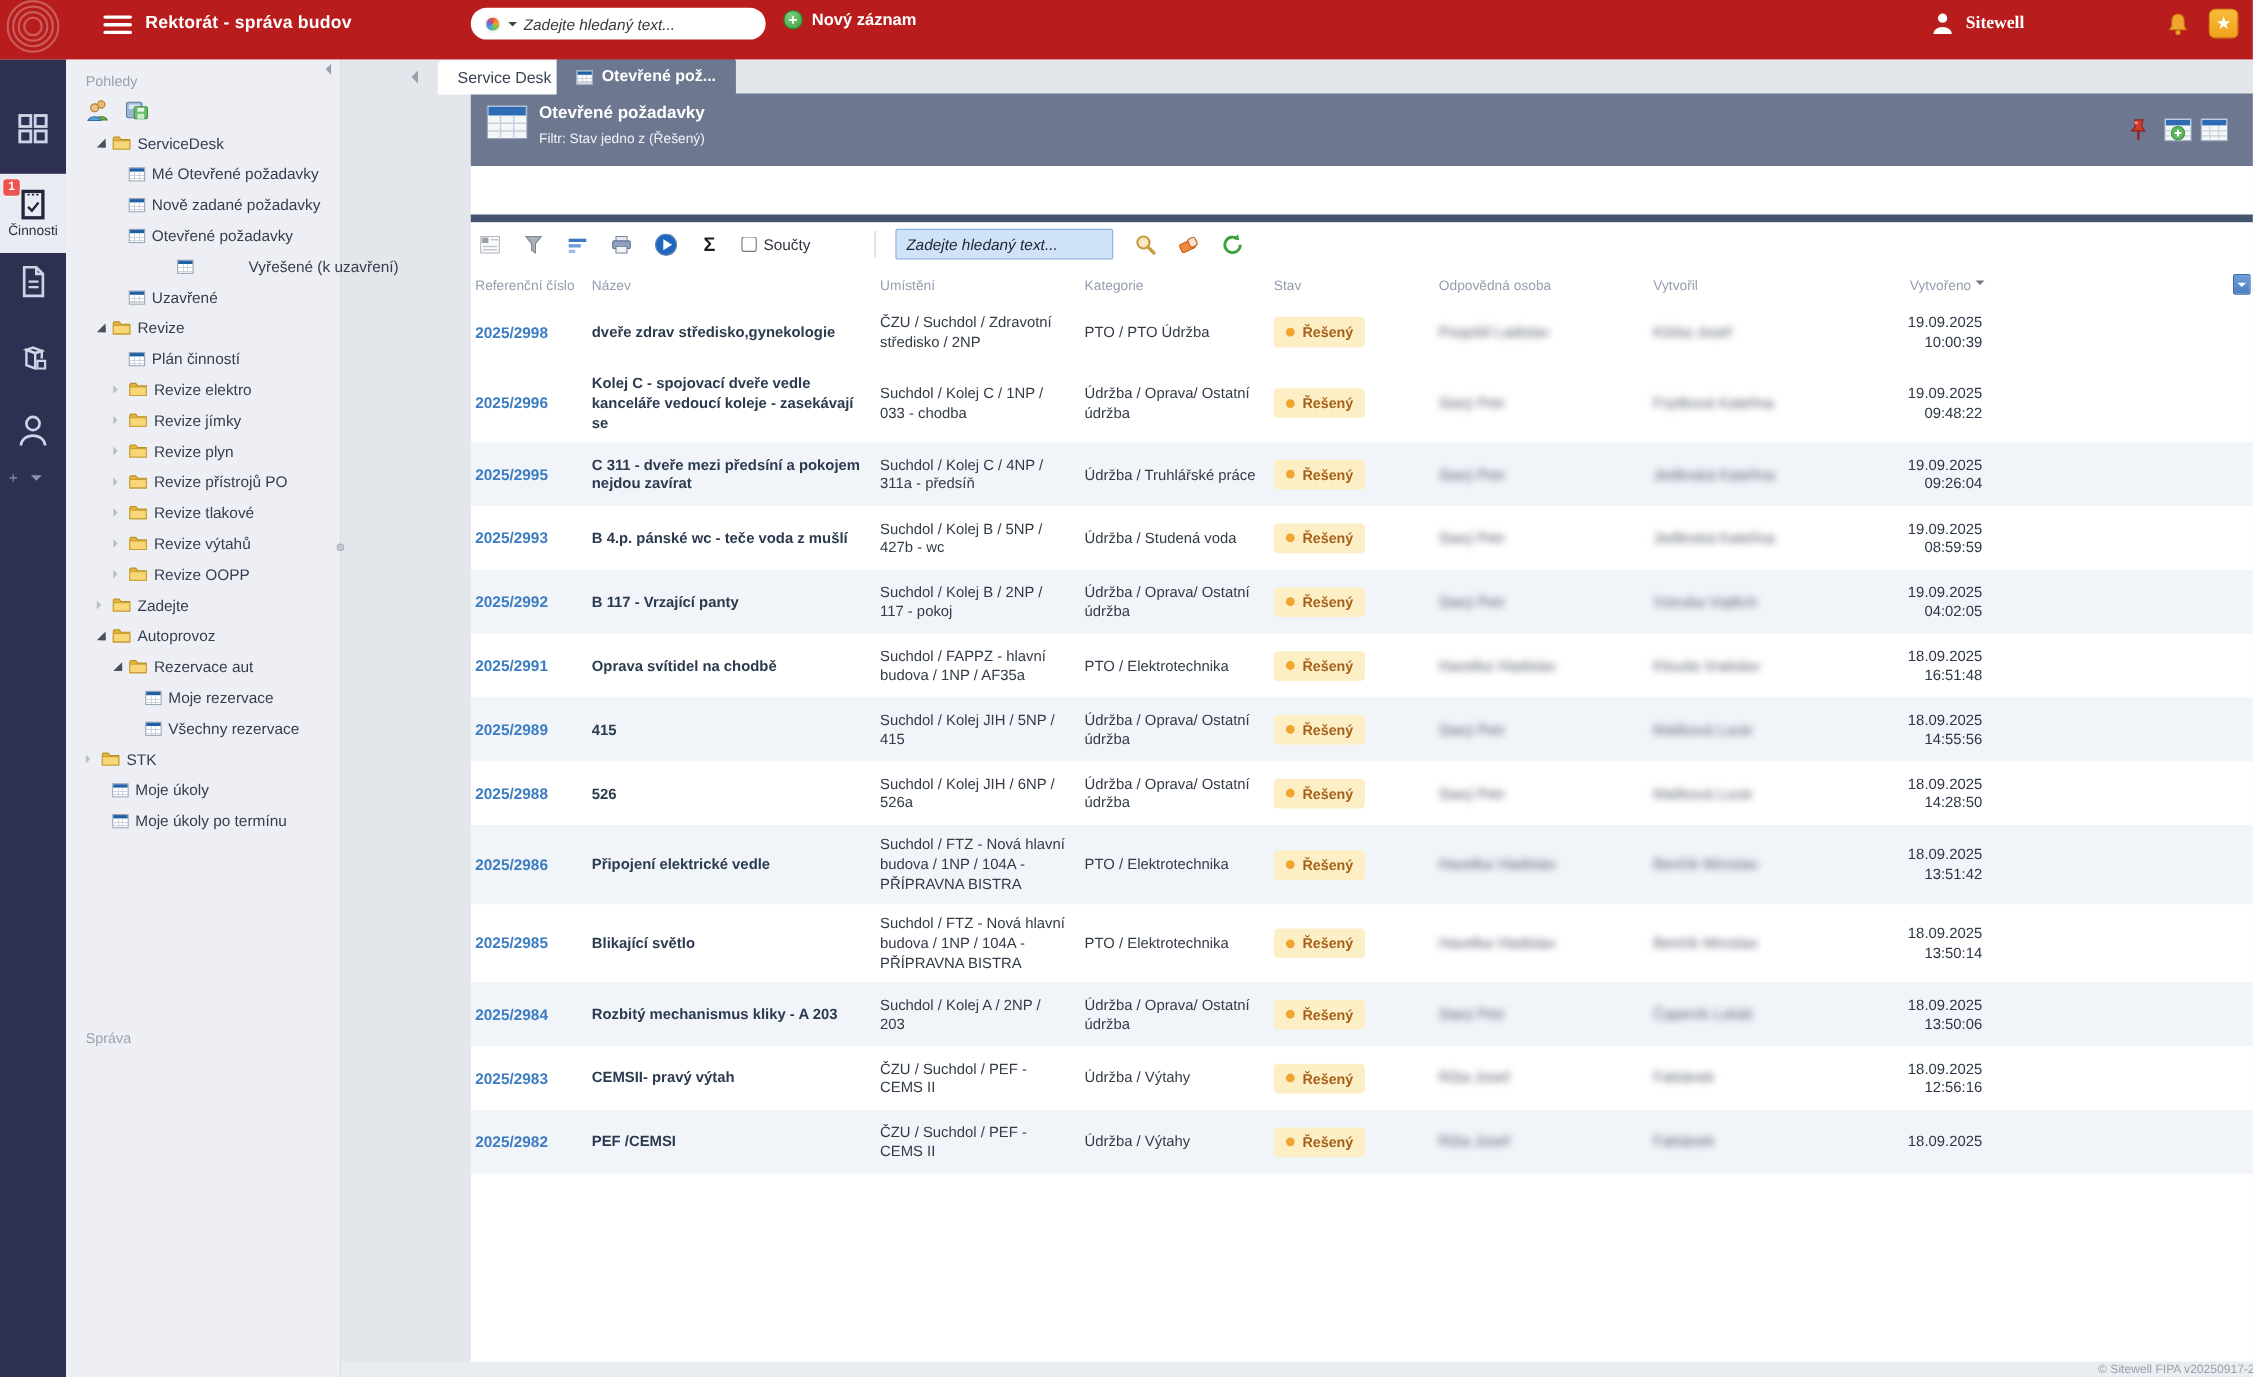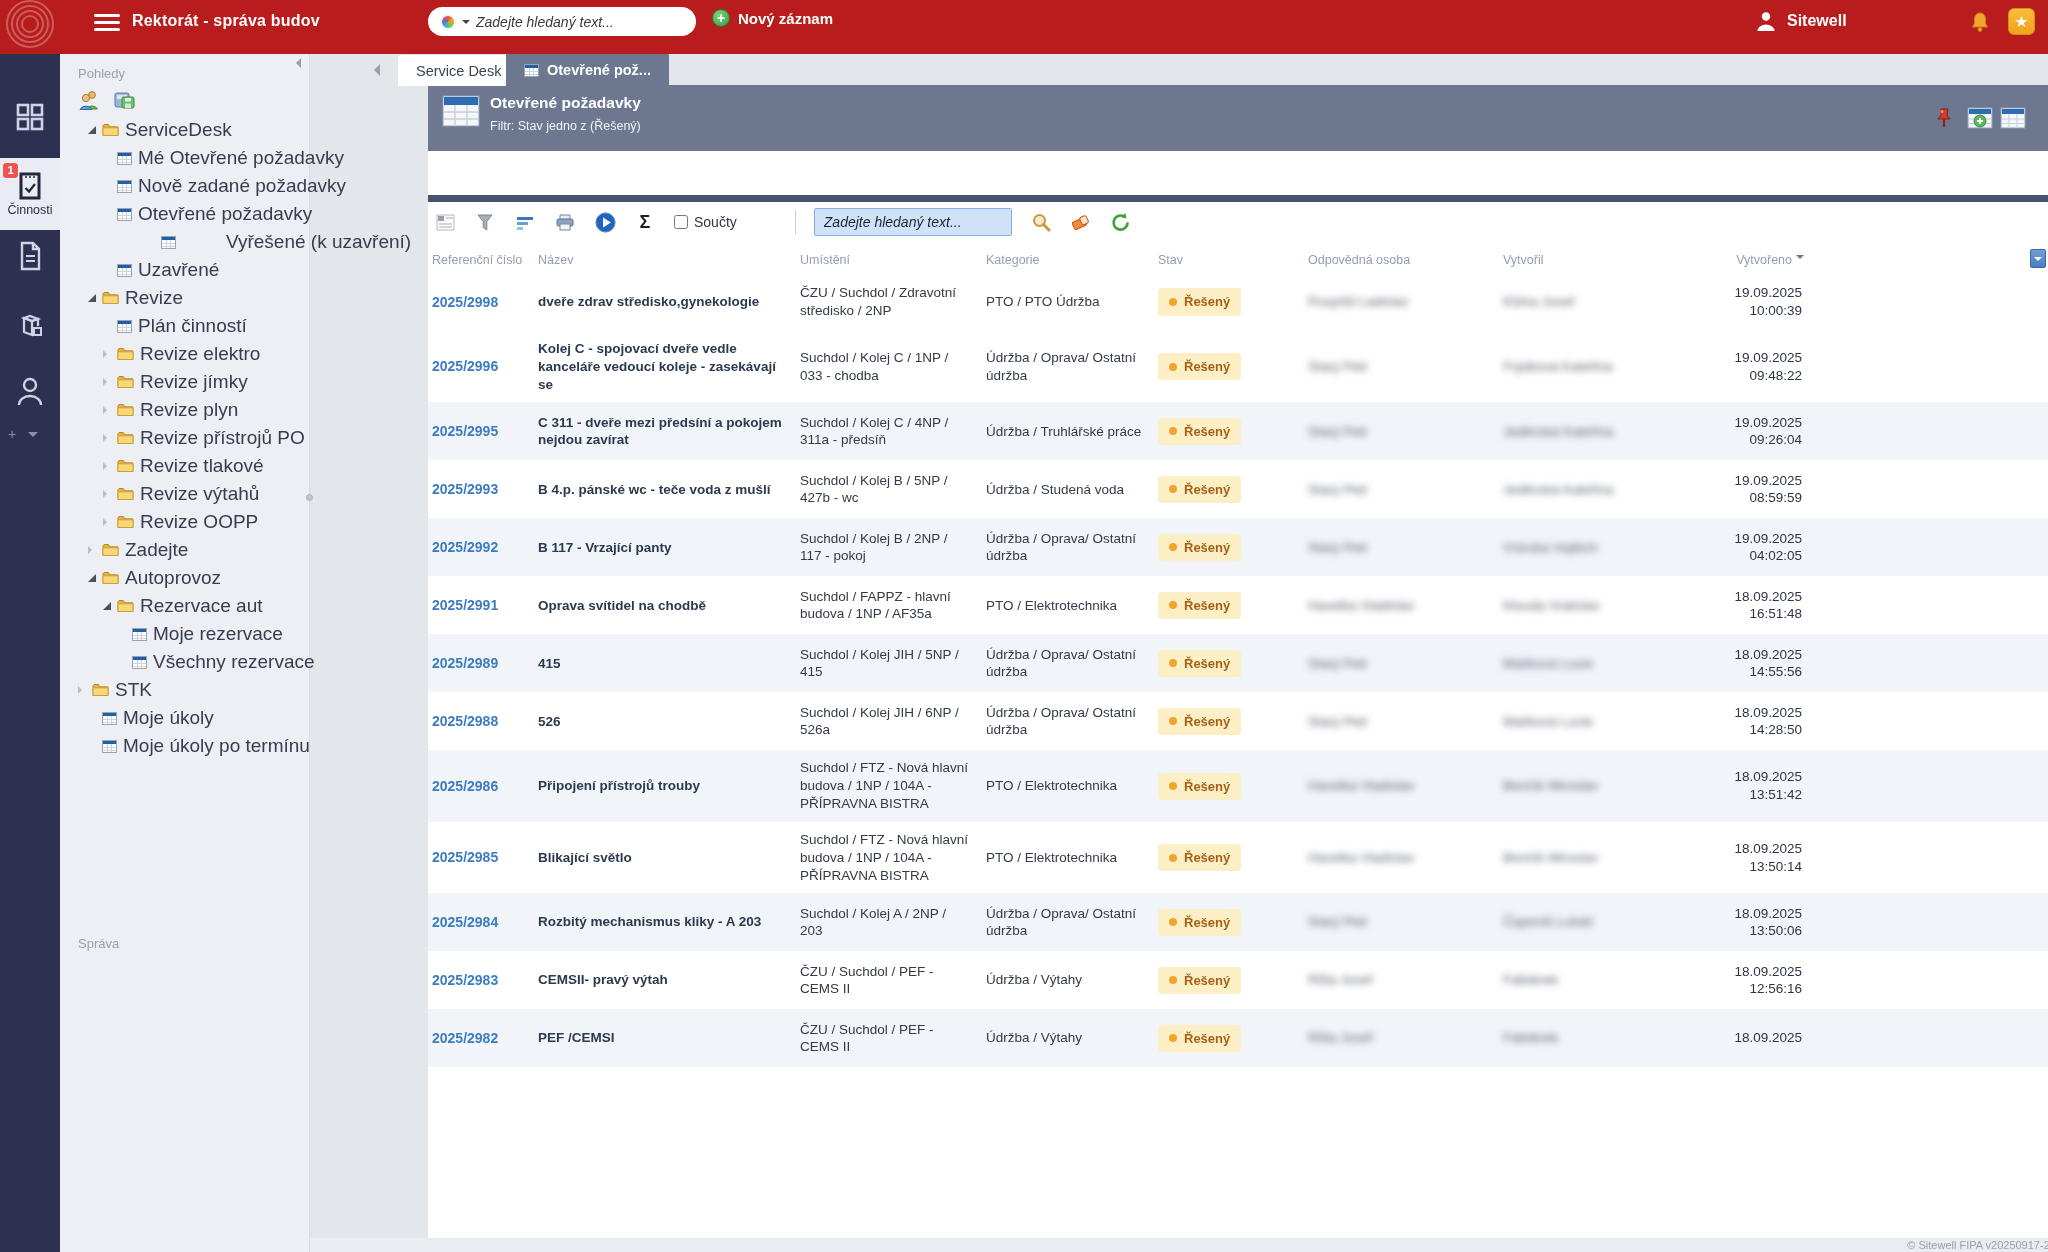--- a/index.html
+++ b/index.html
@@ -14,21 +14,21 @@
   .tb-title { position:absolute; left:132px; top:12px; color:#fff; font-size:16px; font-weight:700; letter-spacing:.2px; }
   .tb-search { position:absolute; left:428px; top:7px; width:268px; height:29px; background:#fff; border-radius:15px; display:flex; align-items:center; padding:0 12px; gap:6px; }
   .tb-search .orb { width:16px; height:16px; border-radius:50%; background:conic-gradient(#e5533c,#f2a32e,#7ec24a,#39b0d8,#7a5fd0,#e5533c); border:2px solid #f3f3f3; }
   .tb-search .caret { width:0; height:0; border:4px solid transparent; border-top-color:#444; margin-top:4px; }
   .tb-search input { border:0; outline:0; font-style:italic; font-size:14px; color:#333; width:190px; background:transparent; font-family:"Liberation Sans",sans-serif;}
   .tb-search input::placeholder { color:#3a3a3a; }
   .new-record { position:absolute; left:712px; top:9px; display:flex; align-items:center; gap:8px; cursor:pointer; }
   .new-record .plus { width:18px; height:18px; border-radius:50%; background:radial-gradient(circle at 35% 30%, #7ed07e, #3d9a3d); color:#fff; font-size:14px; font-weight:700; text-align:center; line-height:17px; border:1px solid #2f7d2f;}
   .new-record span.lbl { color:#fff; font-size:15px; font-weight:700; }
   .tb-user { position:absolute; left:1755px; top:10px; display:flex; align-items:center; gap:10px; cursor:pointer; }
-  .tb-user span { color:#fff; font-size:16px; font-weight:700; }
+  .tb-user span { color:#fff; font-size:16px; font-weight:700;font-family:Liberation Serif, serif; }
   .tb-bell { position:absolute; left:1968px; top:10px; width:24px; height:24px; cursor:pointer; }
   .tb-star { position:absolute; left:2008px; top:8px; width:27px; height:27px; border-radius:6px; background:linear-gradient(#f8bc3b,#f0a21c); border:1px solid #d78f12; color:#fff; font-size:16px; text-align:center; line-height:26px; cursor:pointer; }
 
   
   .rail { position:absolute; left:0; top:54px; width:60px; height:1198px; background:#2e3052; z-index:30; }
   .rail-item { position:relative; width:60px; display:flex; flex-direction:column; align-items:center; color:#c9cde0; cursor:pointer; }
   .rail-grid { position:absolute; top:48px; left:0; }
   .rail-active { position:absolute; top:104px; left:0; height:72px; background:#e9ecf2; color:#2d3142; justify-content:center; }
   .rail-active .lbl { font-size:12.5px; color:#2d3142; margin-top:2px; }
   .badge { position:absolute; left:2px; top:4px; min-width:17px; height:17px; background:#ef5350; border:1px solid #f7f7f7; border-radius:4px; color:#fff; font-size:11px; font-weight:700; text-align:center; line-height:15px; padding:0 3px; z-index:5;}
@@ -39,21 +39,21 @@
   .rail-bottom .plus { font-size:14px; }
   .rail-bottom .dn { width:0; height:0; border:5px solid transparent; border-top-color:#8b8fa8; margin-top:5px;}
 
   
   .views { position:absolute; left:60px; top:54px; width:250px; height:1198px; background:#edeff4; border-right:1px solid #d9dce2; z-index:20; }
   .views-title { position:absolute; left:18px; top:12px; color:#9aa1ae; font-size:13px; }
   .views-tools { position:absolute; left:18px; top:36px; display:flex; gap:14px; }
   .views-tools .vt { width:22px; height:22px; cursor:pointer; }
   .views-collapse { position:absolute; right:8px; top:0px; width:0; height:0; border:5px solid transparent; border-right-color:#9aa0ab; cursor:pointer;}
   .tree { position:absolute; left:0; top:62px; width:250px; }
-  .trow { display:flex; align-items:center; height:28px; cursor:pointer; color:#363d4f; font-size:19px; white-space:nowrap; }
+  .trow { display:flex; align-items:center; height:28px; cursor:pointer; color:#363d4f; font-size:14px; white-space:nowrap; }
   .trow .caret { width:14px; display:inline-flex; justify-content:flex-start; flex:none; }
   .trow .caret .exp { width:0; height:0; border:4px solid transparent; border-right-color:#4a4f5c; border-bottom-color:#4a4f5c; }
   .trow .caret .col { width:0; height:0; border:4px solid transparent; border-left-color:#b9bec8; }
   .trow .ticon { margin-right:6px; flex:none; display:inline-flex; }
   .views-footer { position:absolute; left:18px; top:882px; color:#9aa1ae; font-size:13px; }
   .grip { position:absolute; right:-4px; top:440px; width:7px; height:7px; border-radius:50%; background:#c3c8d0; border:1px solid #aab0ba;}
 
   
   .main { position:absolute; left:310px; top:54px; width:1738px; height:1198px; background:#e3e7ec; }
   .tabs-collapse { position:absolute; left:58px; top:10px; width:0; height:0; border:6px solid transparent; border-right-color:#9aa0ab; cursor:pointer; }
@@ -728,21 +728,21 @@
           <div class="cell c-resp blurred">Starý Petr</div>
           <div class="cell c-vyt blurred">Malíková Lucie</div>
           <div class="cell c-date">
             <div>18.09.2025</div>
             <div>14:28:50</div>
           </div>
           <div class="cell c-fill"></div>
         </div>
         <div class="rw alt">
           <div class="cell c-ref"><a>2025/2986</a></div>
-          <div class="cell c-name">Připojení přístrojů trouby</div>
+          <div class="cell c-name">Připojení elektrické vedle</div>
           <div class="cell c-loc">Suchdol / FTZ - Nová hlavní budova / 1NP / 104A - PŘÍPRAVNA BISTRA</div>
           <div class="cell c-cat">PTO / Elektrotechnika</div>
           <div class="cell c-stav"><span class="stbadge">
               <span class="dot"></span>
               <span>Řešený</span>
             </span></div>
           <div class="cell c-resp blurred">Havelka Vladislav</div>
           <div class="cell c-vyt blurred">Benčík Miroslav</div>
           <div class="cell c-date">
             <div>18.09.2025</div>

